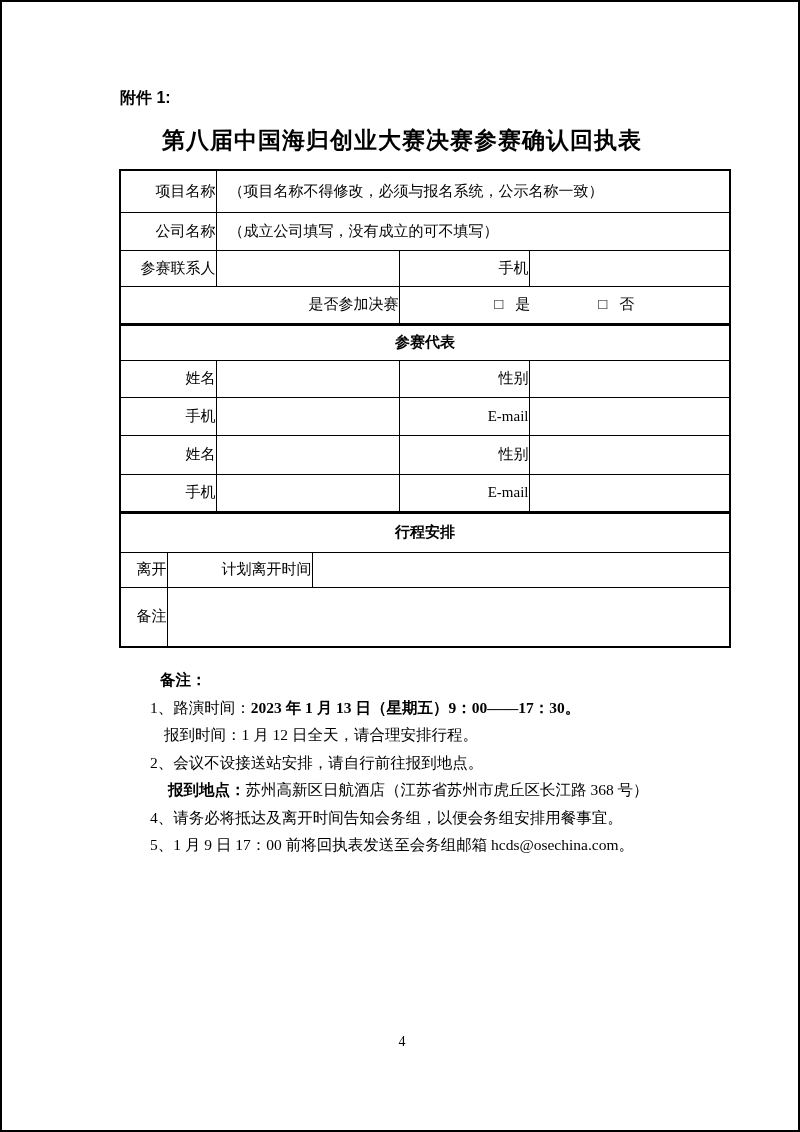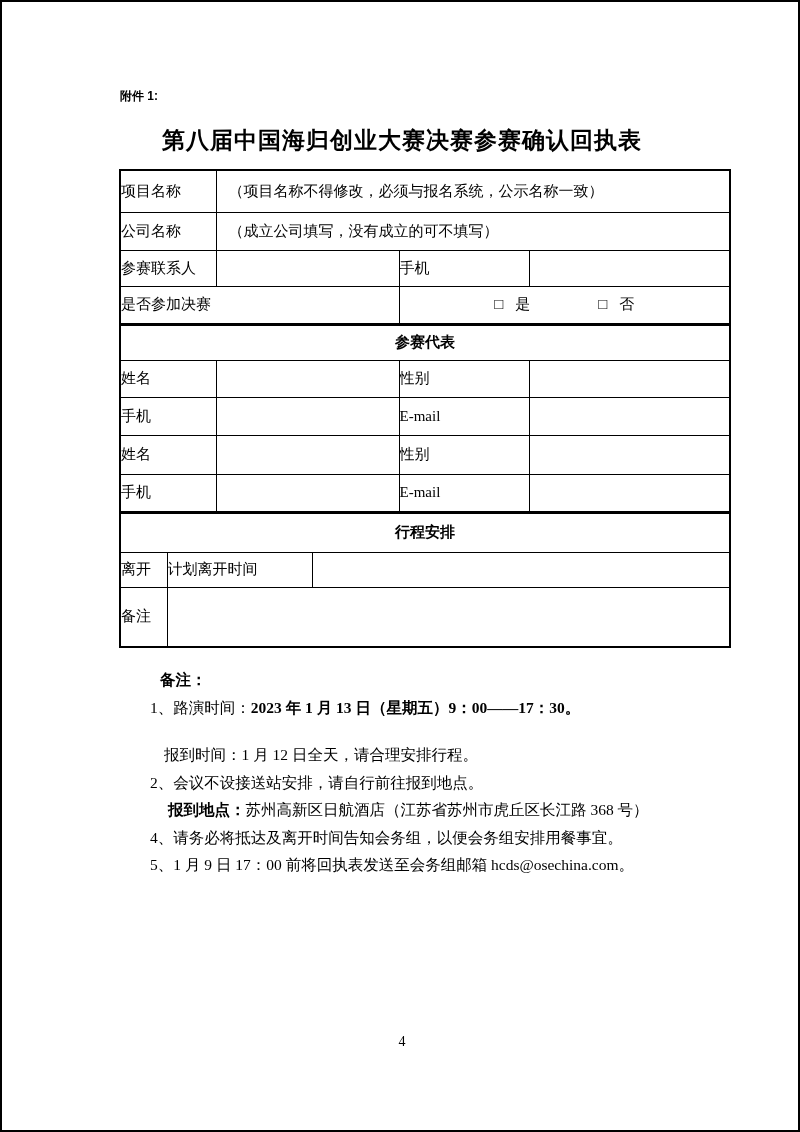--- a/index.html
+++ b/index.html
@@ -11,42 +11,42 @@
     color: #000;
   }
   .page-frame {
     position: absolute; left: 0; top: 0;
     width: 800px; height: 1132px;
     border: 2px solid #000;
     background: #fff;
   }
   .attachment-label {
     position: absolute; left: 118px; top: 86px;
-    font-size: 12px; font-weight: bold;
+    font-size: 16px; font-weight: bold;
     font-family: "Liberation Sans", "DejaVu Sans", sans-serif;
   }
   .doc-title {
     position: absolute; left: 0; top: 123px; width: 800px;
     text-align: center;
     font-size: 23px; font-weight: bold; letter-spacing: 1px;
     font-family: "Liberation Sans", "DejaVu Sans", sans-serif;
   }
   table.form {
     position: absolute; left: 117px; top: 167px;
     width: 612px; table-layout: fixed;
     border-collapse: collapse;
     font-size: 15px;
   }
   table.form td {
     border: 1px solid #000;
     vertical-align: middle;
     overflow: hidden;
   }
   table.form { border: 2px solid #000; }
-  td.lbl { text-align: left; }
+  td.lbl { text-align: right; }
   td.input-cell { background: #fff; }
   td.placeholder-cell { color: #000000; padding-left: 12px; text-align: left; }
   tr.section-divider td { border-top: 3px solid #000; }
   td.section-header {
     text-align: center; font-weight: bold;
     font-family: "Liberation Sans", "DejaVu Sans", sans-serif;
     font-size: 15px;
   }
   .chk-row {
     display: flex; justify-content: center; align-items: center; gap: 68px;
@@ -56,21 +56,21 @@
   .notes {
     position: absolute; left: 118px; top: 664px; width: 612px;
     font-size: 15.5px; line-height: 27.5px;
   }
   .notes .heading {
     font-weight: bold;
     font-family: "Liberation Sans", "DejaVu Sans", sans-serif;
     margin-left: 40px;
   }
   .indent-1 { padding-left: 30px; }
-  .indent-2 { padding-left: 44px; margin-top: 20px; }
+  .indent-2 { padding-left: 44px; }
   .indent-3 { padding-left: 48px; }
   .bold { font-weight: bold; text-align: right; }
   .para-justify { text-indent: 30px; text-align: justify; }
   .page-number {
     position: absolute; left: 0; top: 1032px; width: 800px;
     text-align: center; font-size: 14px;
   }
 </style>
 </head>
 <body>

